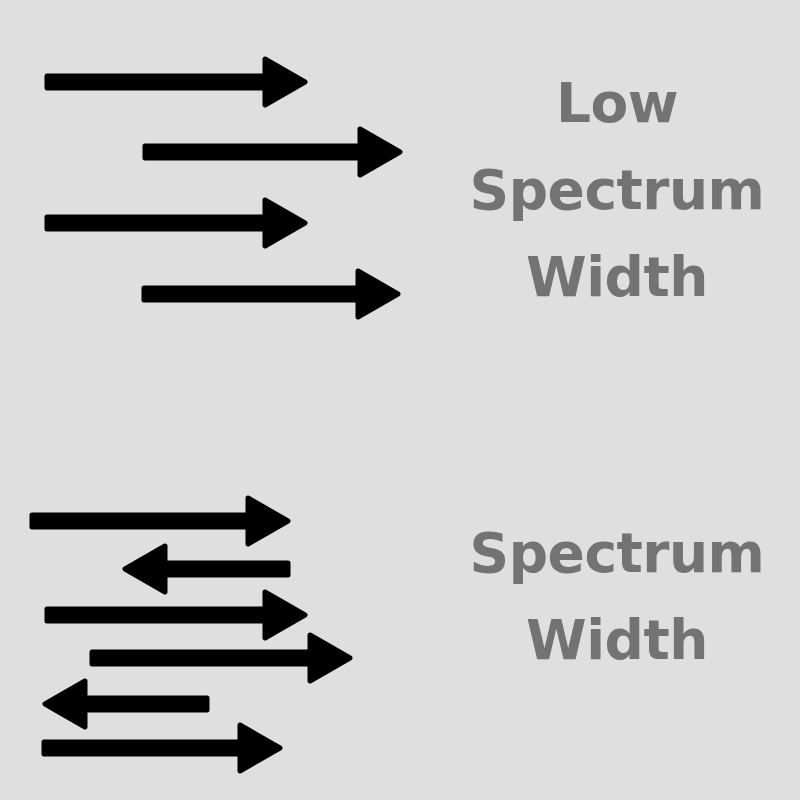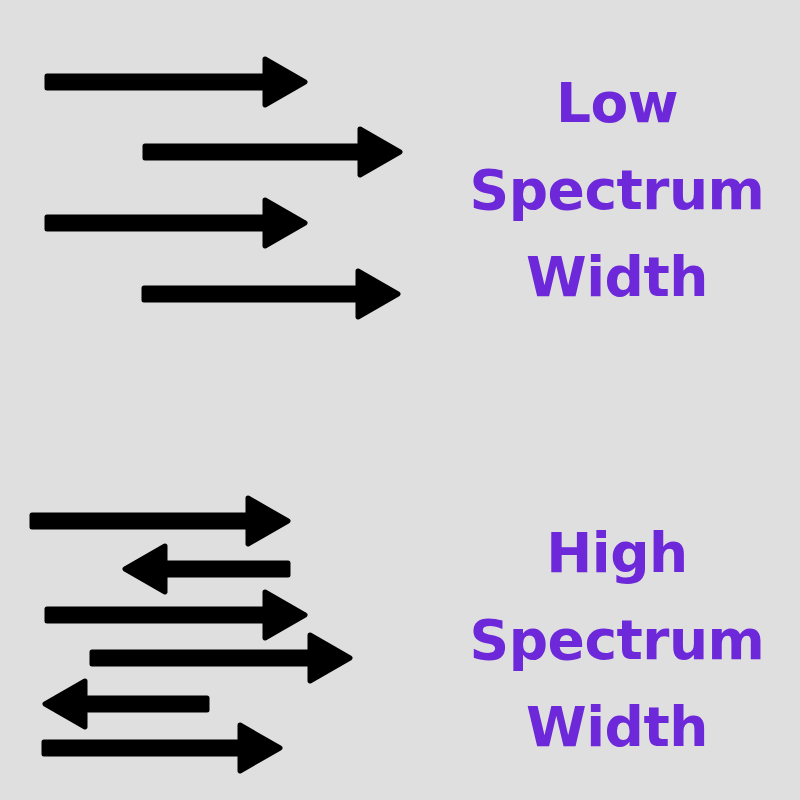--- a/index.html
+++ b/index.html
@@ -23,21 +23,21 @@
     left: 0;
     top: 0;
     width: 800px;
     height: 800px;
   }
   .label-block {
     position: absolute;
     text-align: center;
     font-family: "DejaVu Sans", sans-serif;
     font-weight: bold;
-    color: #6d28d9;
+    color: #737373;
     font-size: 55px;
     line-height: 1.58;
     letter-spacing: -0.5px;
     user-select: none;
   }
   .label-block .label-line {
     display: block;
     white-space: nowrap;
   }
   #label-low {
@@ -73,18 +73,17 @@
       </g>
     </svg>
 
   <div class="label-block" id="label-low">
     <span class="label-line">Low</span>
     <span class="label-line">Spectrum</span>
     <span class="label-line">Width</span>
   </div>
 
   <div class="label-block" id="label-high">
-    <span class="label-line">High</span>
     <span class="label-line">Spectrum</span>
     <span class="label-line">Width</span>
   </div>
 
 </div>
 
 </body></html>

